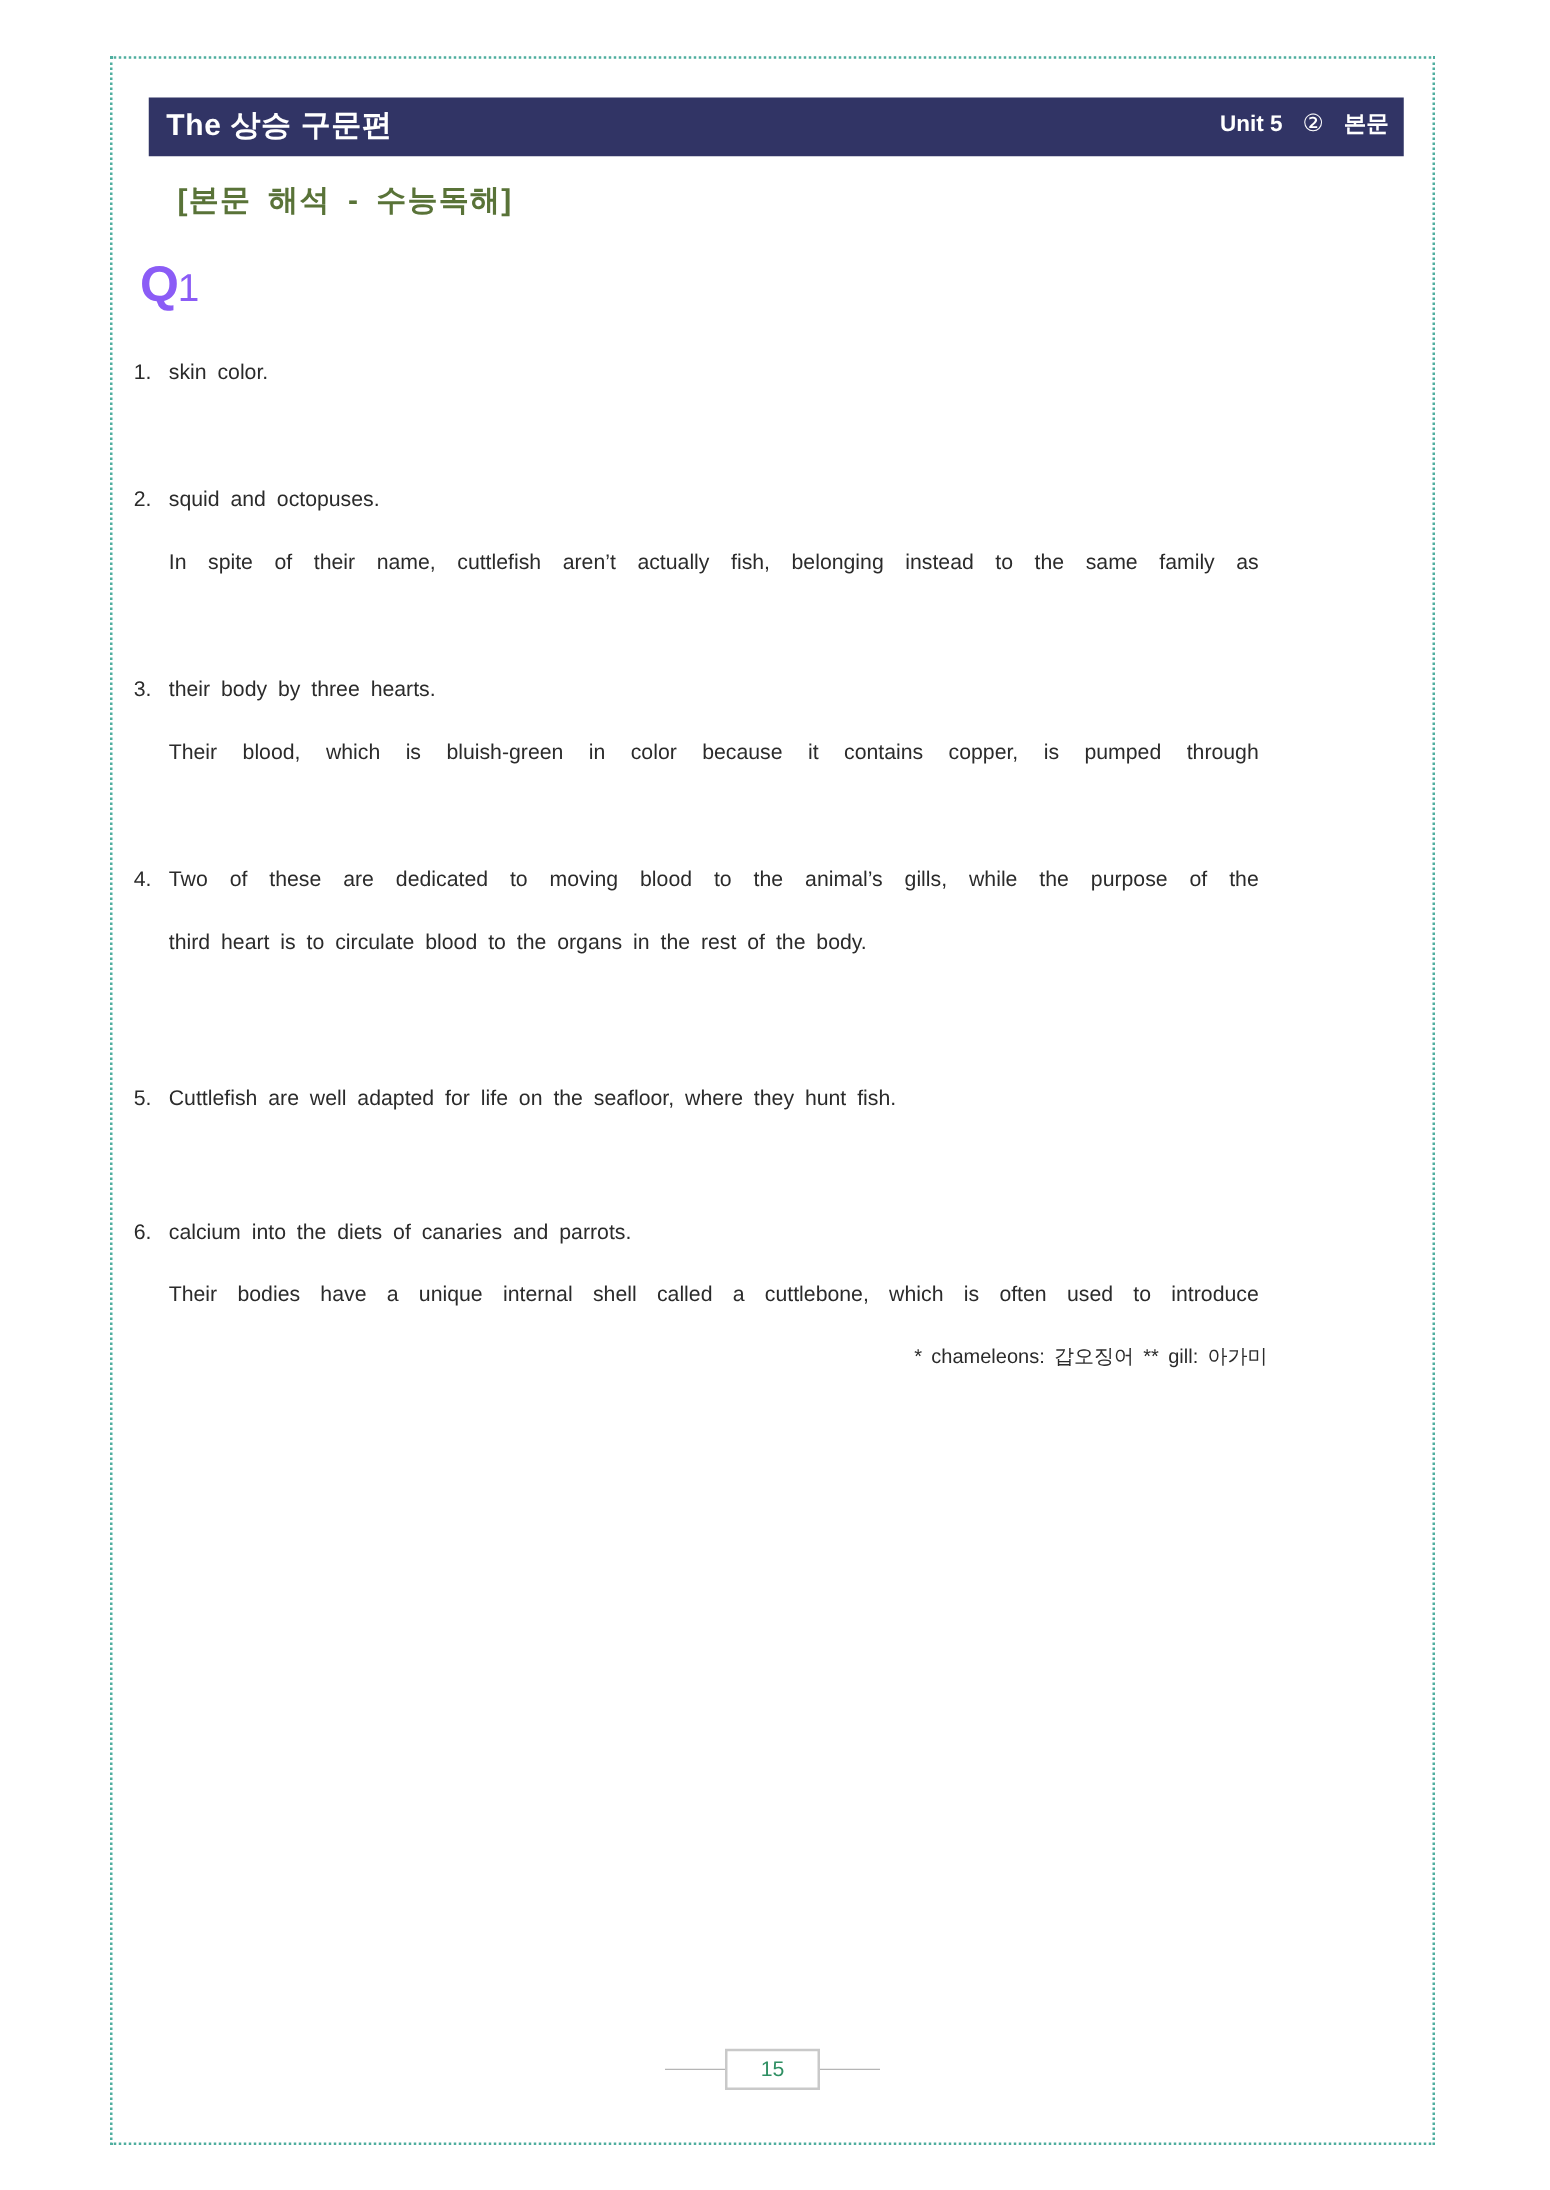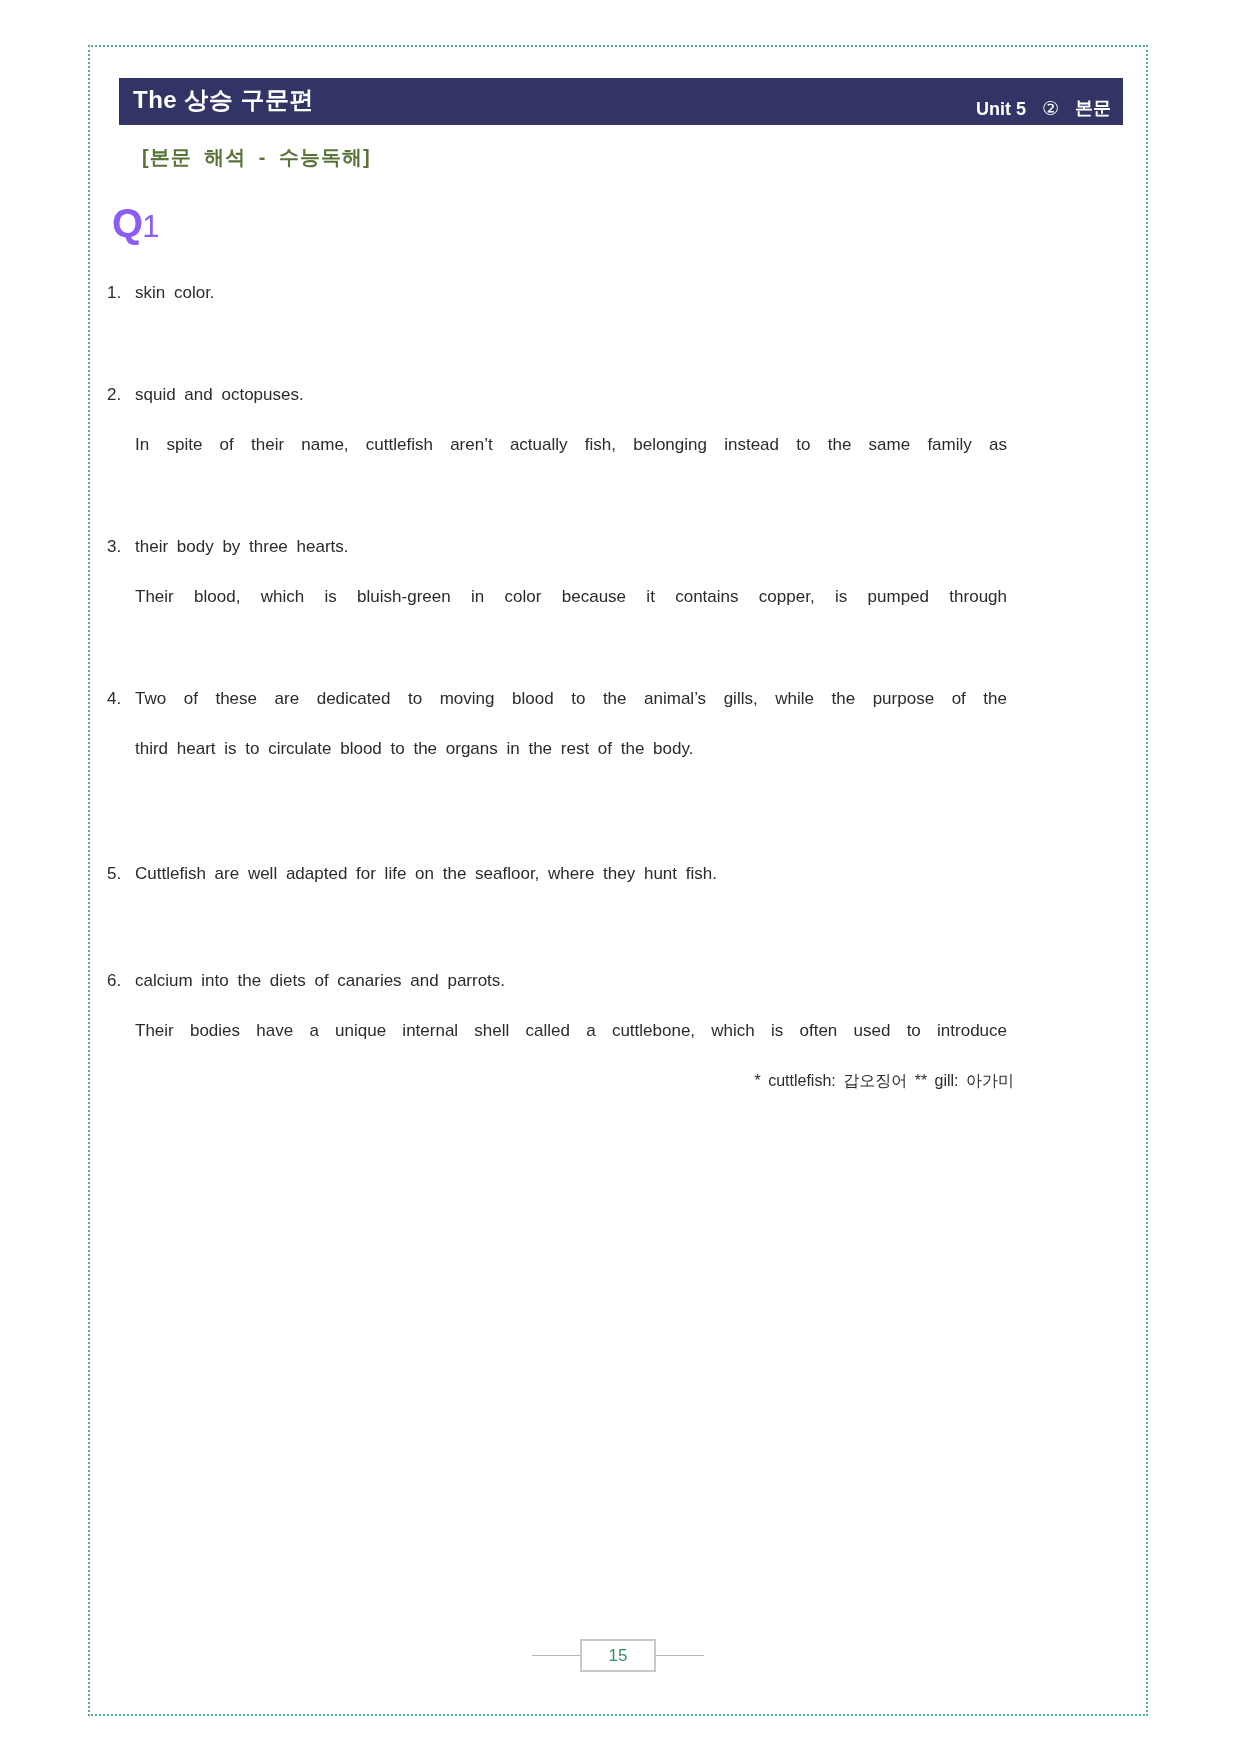--- a/index.html
+++ b/index.html
@@ -27,31 +27,31 @@
   .header-bar{
     position:absolute;left:29px;top:31px;width:1004px;height:47px;
     background:var(--navy);
     display:flex;justify-content:space-between;align-items:stretch;
   }
   .book-title{
     color:#fff;font-weight:bold;font-size:24px;
     padding:6px 0 0 14px;letter-spacing:0.5px;
   }
   .bar-right{
-    display:flex;align-items:flex-end;gap:16px;
+    display:flex;align-items:center;gap:16px;
     color:#fff;font-weight:bold;font-size:18px;
     padding:0 12px 5px 0;
     margin-left:48px;
   }
   .bar-right .circ{font-weight:normal;font-size:19px;}
   
   .section-title{
     margin:97px 0 0 52px;
     color:var(--heading-green);
-    font-weight:bold;font-size:20px;letter-spacing:1px;
+    font-weight:bold;font-size:24px;letter-spacing:1px;
     word-spacing:6px;
   }
   
   .q-label{margin:30px 0 0 22px;color:#8b5cf6;line-height:44px;}
   .q-label .q{font-size:40px;font-weight:bold;letter-spacing:-1px;}
   .q-label .n{font-size:31px;font-weight:400;}
   
   .content{
     margin:14px 0 0 17px;width:900px;
     font-size:17px;color:var(--text);
@@ -147,21 +147,21 @@
     <div class="sentence">
       <span class="num">6.</span>
       <div class="lines">
         <div class="line">calcium into the diets of canaries and parrots.</div>
         <div class="line fill">Their bodies have a unique internal shell called a cuttlebone, which is often used to introduce</div>
       </div>
     </div>
 
   </div>
 
-  <div class="footnote">* cuttlefish: 갑오징어 ** gill: 아가미</div>
+  <div class="footnote">* chameleons: 갑오징어 ** gill: 아가미</div>
 
   <div class="pagination">
     <span class="pg-line"></span>
     <span class="pg-box">
       <span>15</span>
     </span>
     <span class="pg-line"></span>
   </div>
 
 </div>

